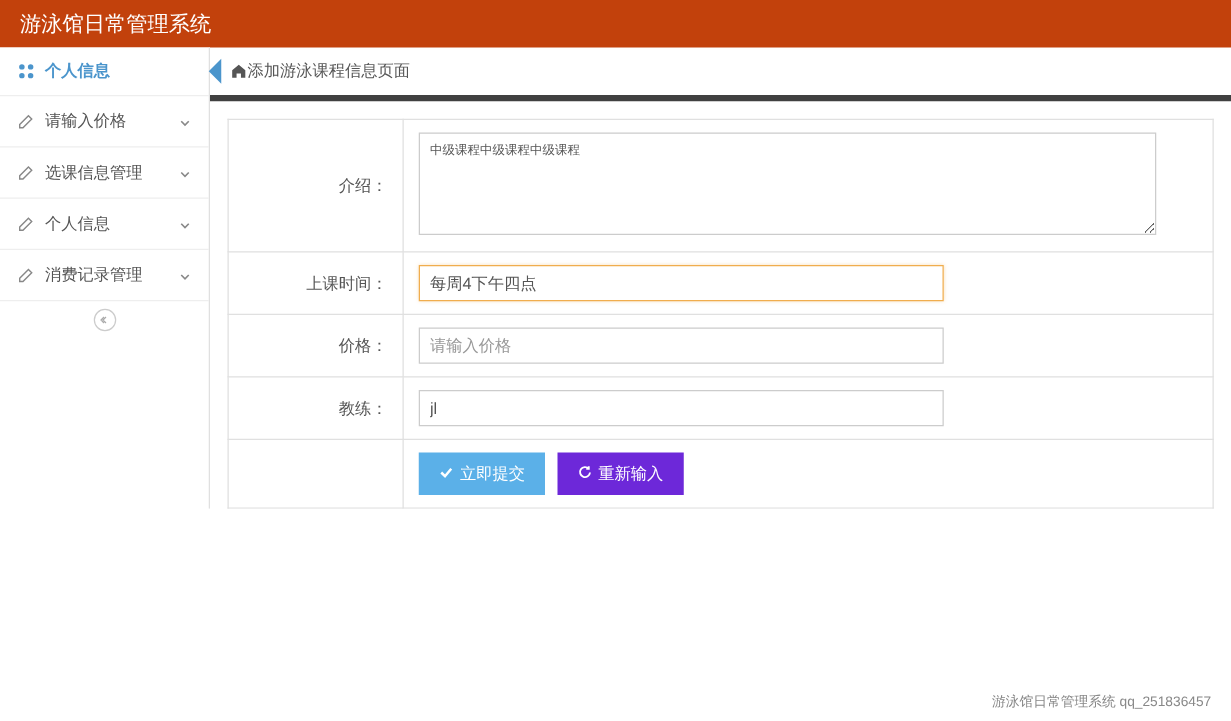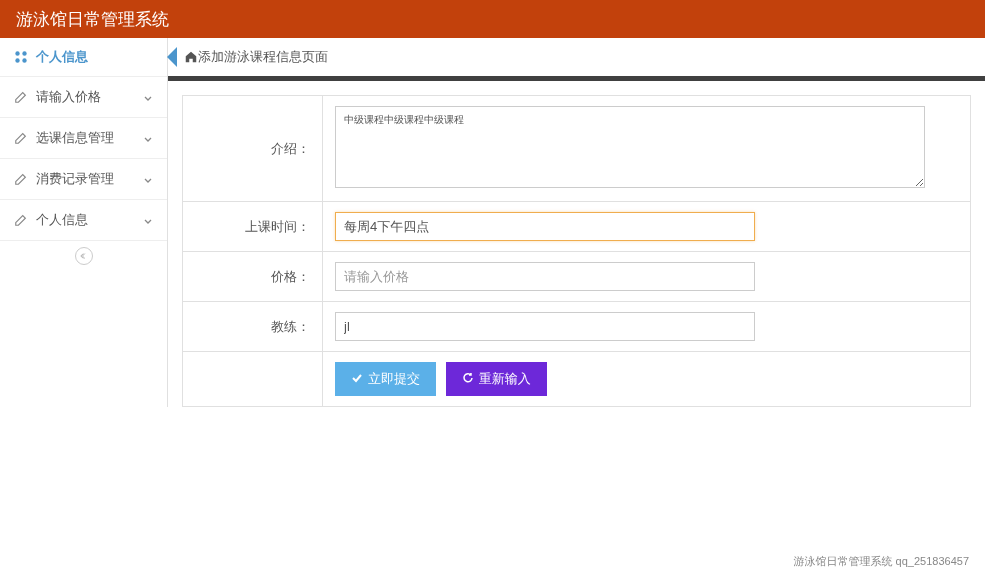--- a/index.html
+++ b/index.html
@@ -222,37 +222,37 @@
       </span>
     </div>
 
     <div class="menu-item">
       <div class="menu-item-left">
         <span class="icon">
           <svg viewBox="0 0 16 16" fill="none" stroke="#888" stroke-width="1.3">
               <path d="M2 11 L10 3 L13 6 L5 14 L2 14 Z"></path>
             </svg>
         </span>
-        <span>消费记录管理</span>
+        <span>个人信息</span>
       </div>
       <span class="chevron">
         <svg viewBox="0 0 10 10" fill="none" stroke="#888" stroke-width="1.3">
             <path d="M2 3 L5 6 L8 3"></path>
           </svg>
       </span>
     </div>
 
     <div class="menu-item">
       <div class="menu-item-left">
         <span class="icon">
           <svg viewBox="0 0 16 16" fill="none" stroke="#888" stroke-width="1.3">
               <path d="M2 11 L10 3 L13 6 L5 14 L2 14 Z"></path>
             </svg>
         </span>
-        <span>个人信息</span>
+        <span>消费记录管理</span>
       </div>
       <span class="chevron">
         <svg viewBox="0 0 10 10" fill="none" stroke="#888" stroke-width="1.3">
             <path d="M2 3 L5 6 L8 3"></path>
           </svg>
       </span>
     </div>
 
     <div class="collapse-btn">
       <span class="collapse-circle">

